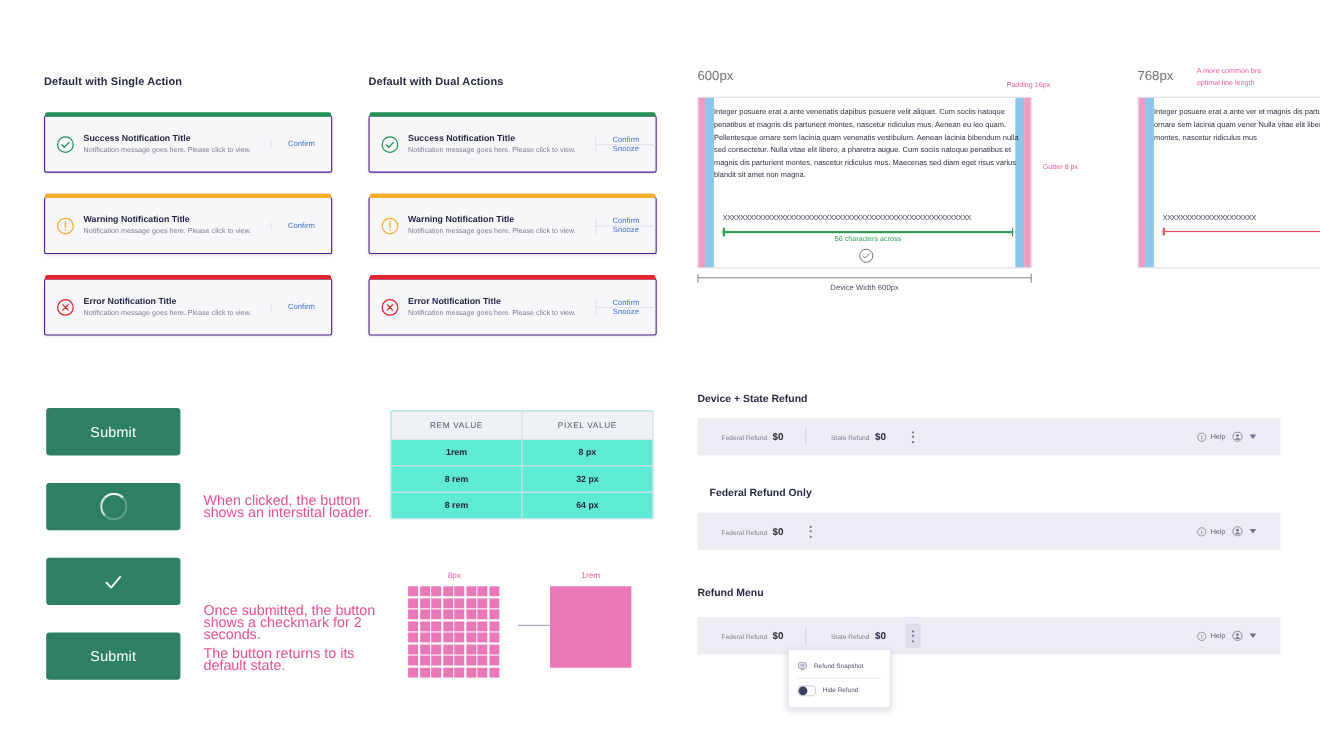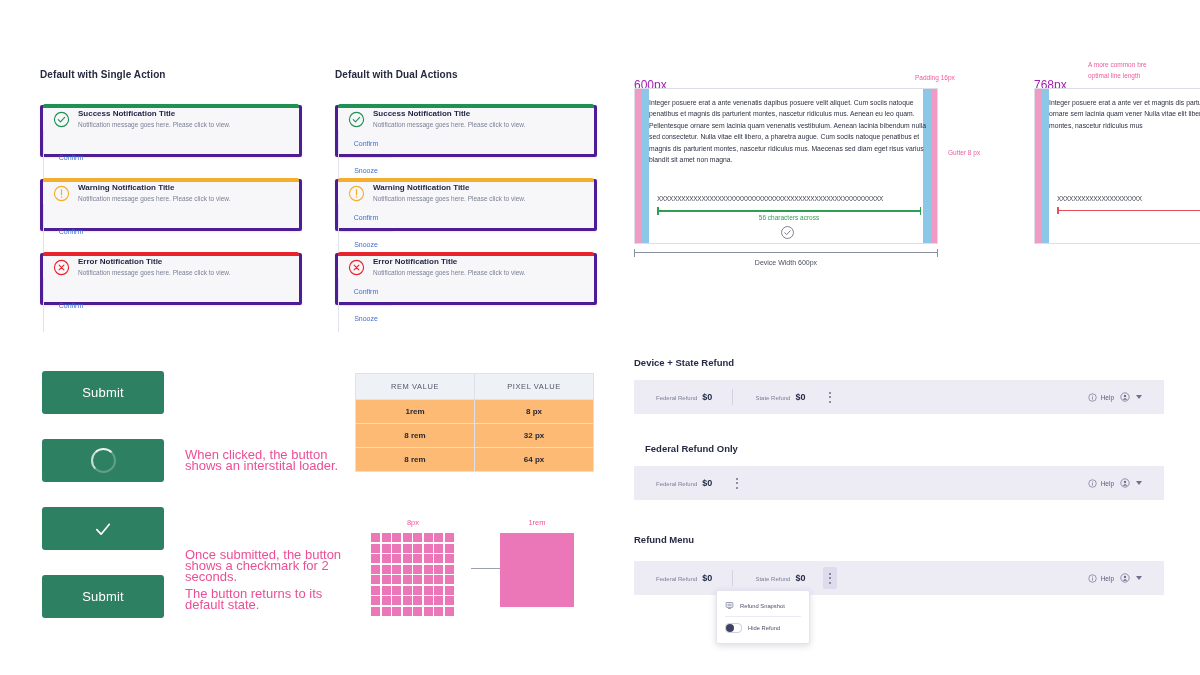--- a/index.html
+++ b/index.html
@@ -11,25 +11,24 @@
   .canvas{position:absolute;inset:0;}
 
   
   .sec-title{
     font-size:10px;font-weight:bold;color:#252a41;letter-spacing:.1px;
   }
 
   
   .notif-col{position:absolute;width:262px;}
   .notif{
-    position:relative;background:#f7f7fa;border:3px solid #4c1d95;
+    position:relative;background:#f7f7fa;border:1px solid #4c1d95;
     border-radius:2px;box-shadow:0 1px 2px rgba(40,40,70,.10);
-    display:flex;align-items:flex-start;margin-bottom:22px;height:52px;
+    display:flex;align-items:center;margin-bottom:22px;height:52px;
     box-sizing:border-box;
-    flex-direction:column;
   }
   .notif::before{
     content:"";position:absolute;left:0;right:0;top:-4px;height:4px;border-radius:2px 2px 0 0;
   }
   .notif.success::before{background:#1e9153;}
   .notif.warning::before{background:#f5ad2e;}
   .notif.error::before{background:#e8232b;}
   .notif-body{flex:1;display:flex;align-items:center;padding:0 8px 0 10px;min-width:0;}
   .notif-ico{width:17px;height:17px;flex:0 0 17px;margin-right:8px;}
   .notif-text{min-width:0;}
@@ -57,21 +56,21 @@
     border:2.5px solid rgba(255,255,255,.25);border-top-color:rgba(255,255,255,.9);
     border-left-color:rgba(255,255,255,.75);
   }
   .btn-note{
     position:absolute;font-size:13px;color:#ec4e96;line-height:11px;width:160px;
   }
 
   
   .remtable{
     position:absolute;border:1px solid #dfe1e8;border-collapse:collapse;
-    background:#fdba74;
+    background:#5eead4;
   }
   .remtable th{
     background:#eef1f5;font-size:7.5px;font-weight:normal;color:#505768;
     letter-spacing:.6px;padding:8px 0;border:1px solid #dfe1e8;width:118px;
   }
   .remtable td{
     font-size:8px;font-weight:bold;color:#242838;text-align:center;
     padding:7px 0;border:1px solid #dfe1e8;
   }
 
@@ -82,21 +81,21 @@
   .pxgrid i{display:block;width:9px;height:9px;background:#ec77b8;}
   .bigsq{width:74px;height:74px;background:#ec77b8;}
   .arrow{position:relative;width:58px;height:1px;background:#9aa0ad;}
   .arrow::after{
     content:"";position:absolute;right:-1px;top:-3px;
     border-left:6px solid #9aa0ad;border-top:3.5px solid transparent;border-bottom:3.5px solid transparent;
   }
 
   
   .spec{position:absolute;}
-  .spec-label{font-size:12px;color:#a21caf;margin-top:16px;}
+  .spec-label{font-size:12px;color:#737373;}
   .spec-note{font-size:6.5px;color:#ee5a9e;line-height:10px;}
   .spec-box{
     position:relative;border:1px solid #dcdee6;background:#fff;box-sizing:border-box;
   }
   .bar-pink{position:absolute;top:0;width:6px;height:100%;background:#f19ac4;}
   .bar-blue{position:absolute;top:0;width:8px;height:100%;background:#8dc7e8;}
   .lorem{
     position:absolute;font-size:6.8px;line-height:11.4px;color:#2e3142;
   }
   .xline{

